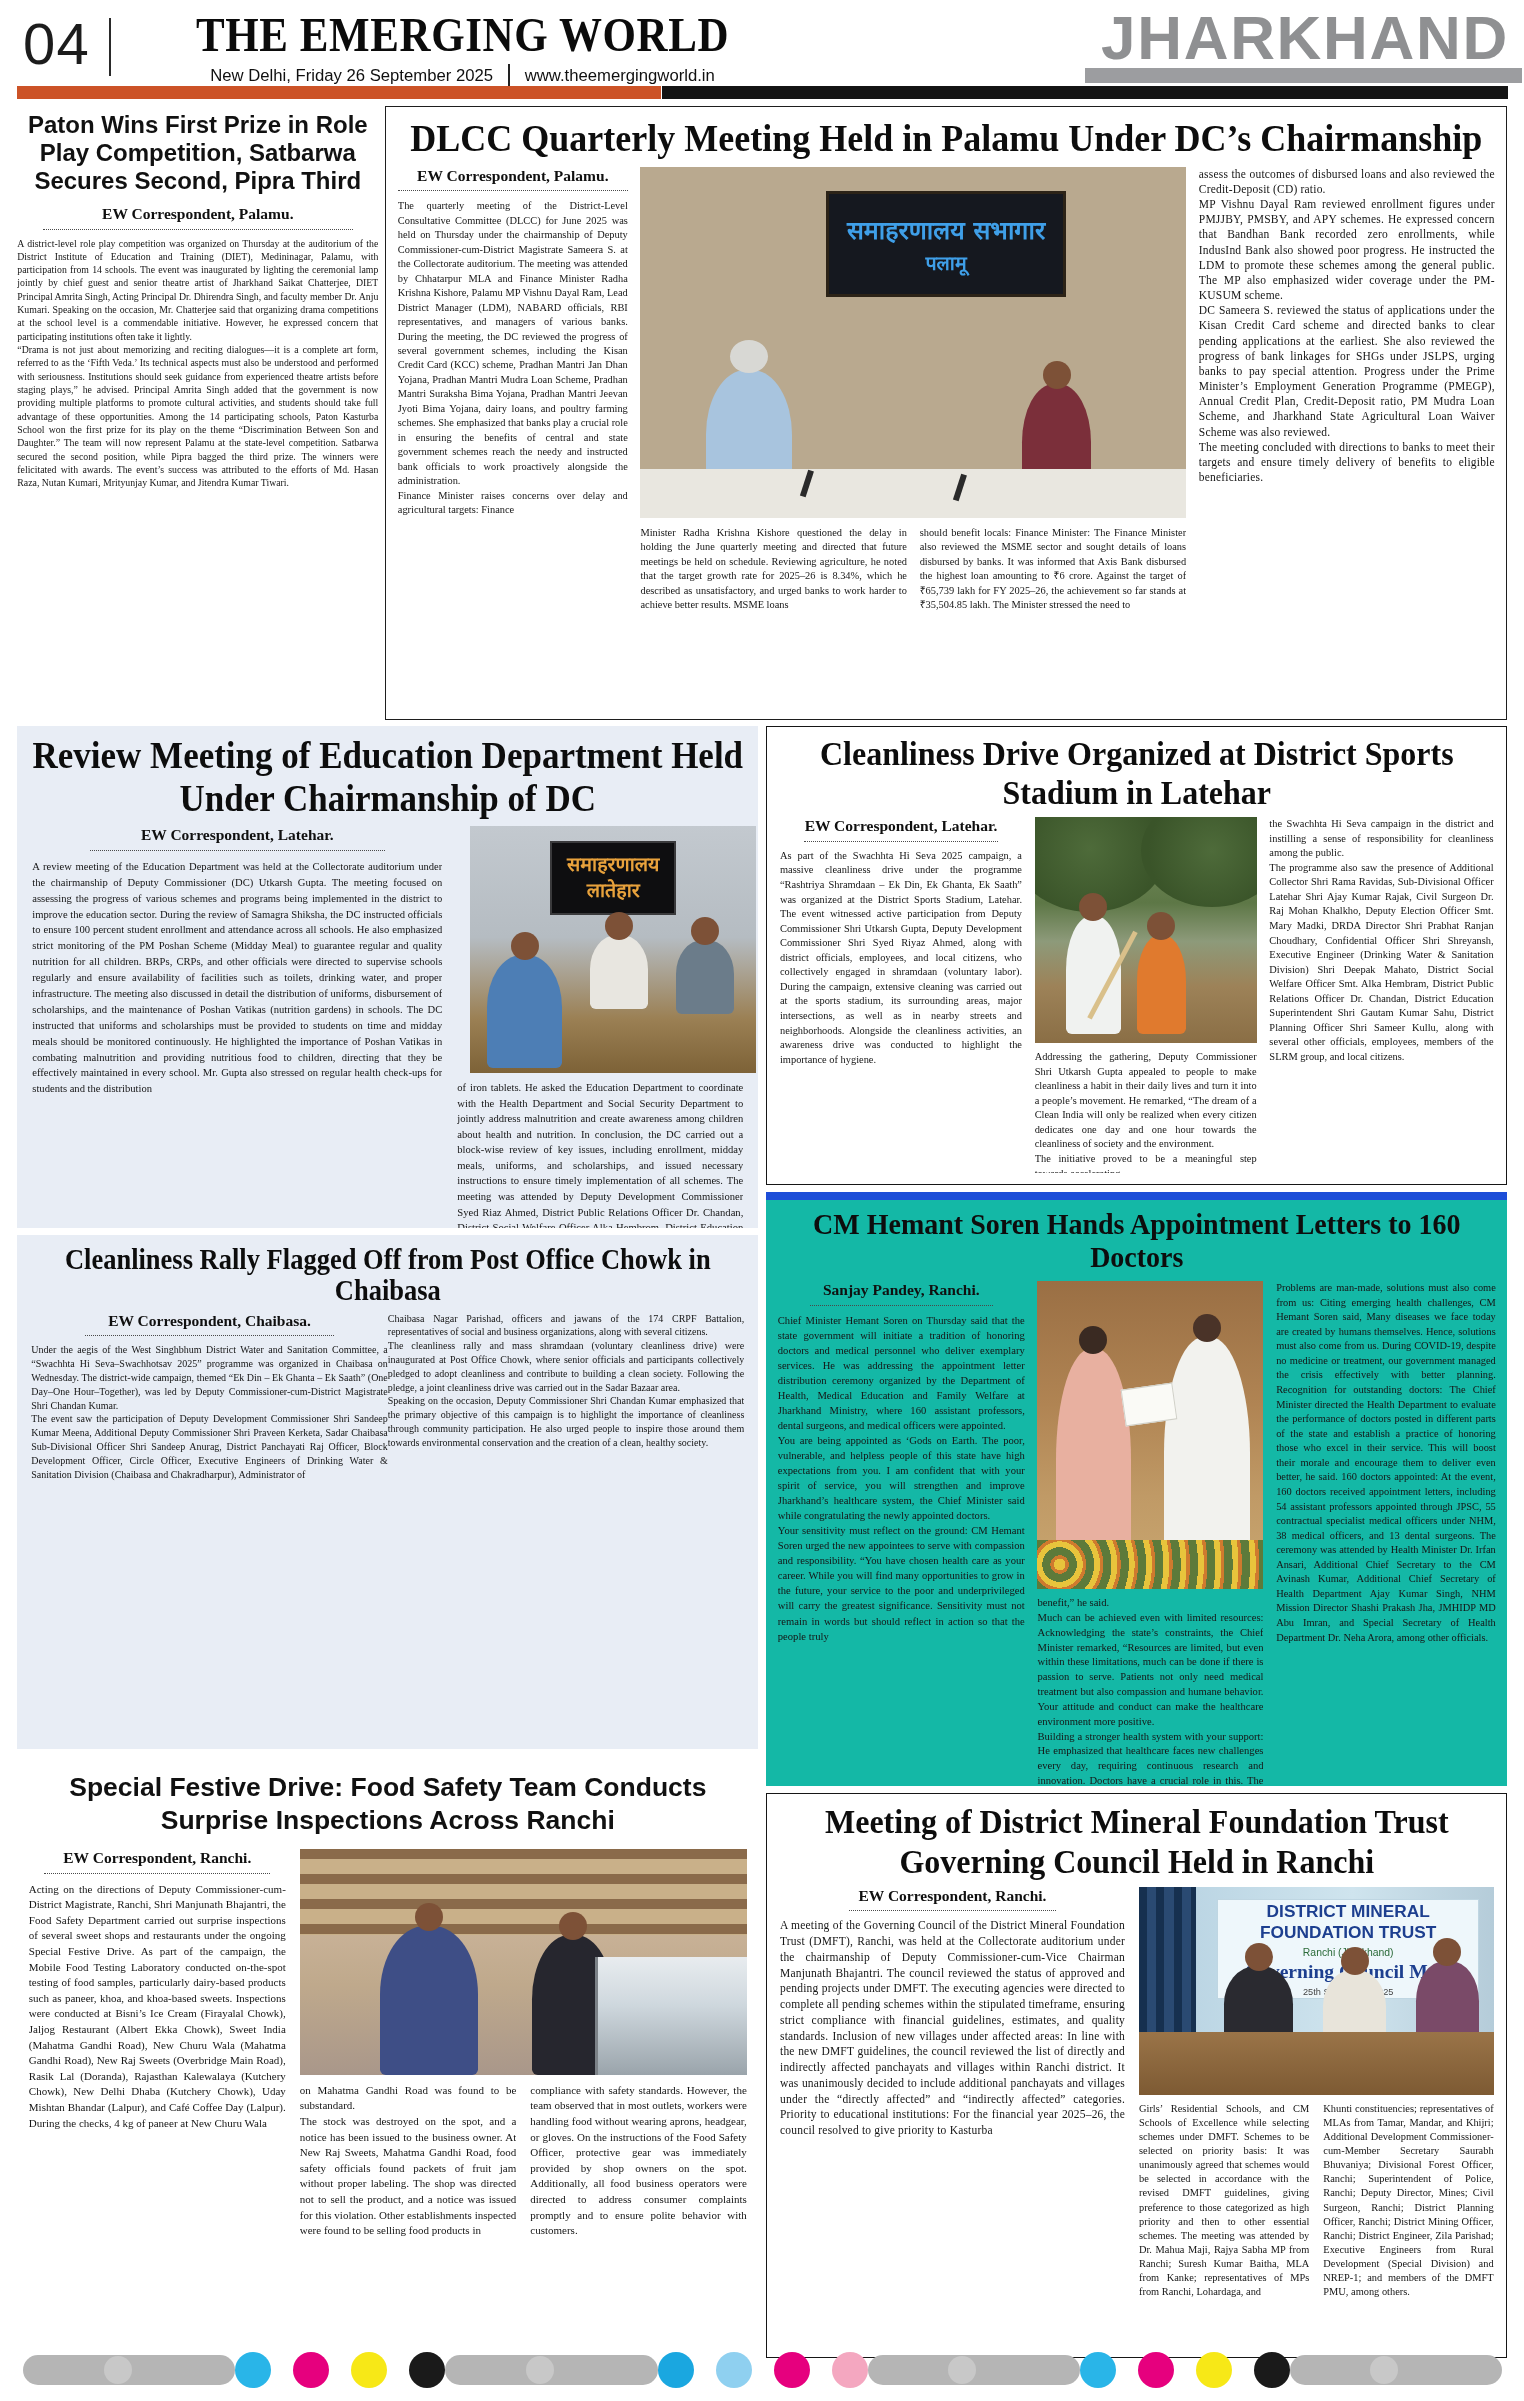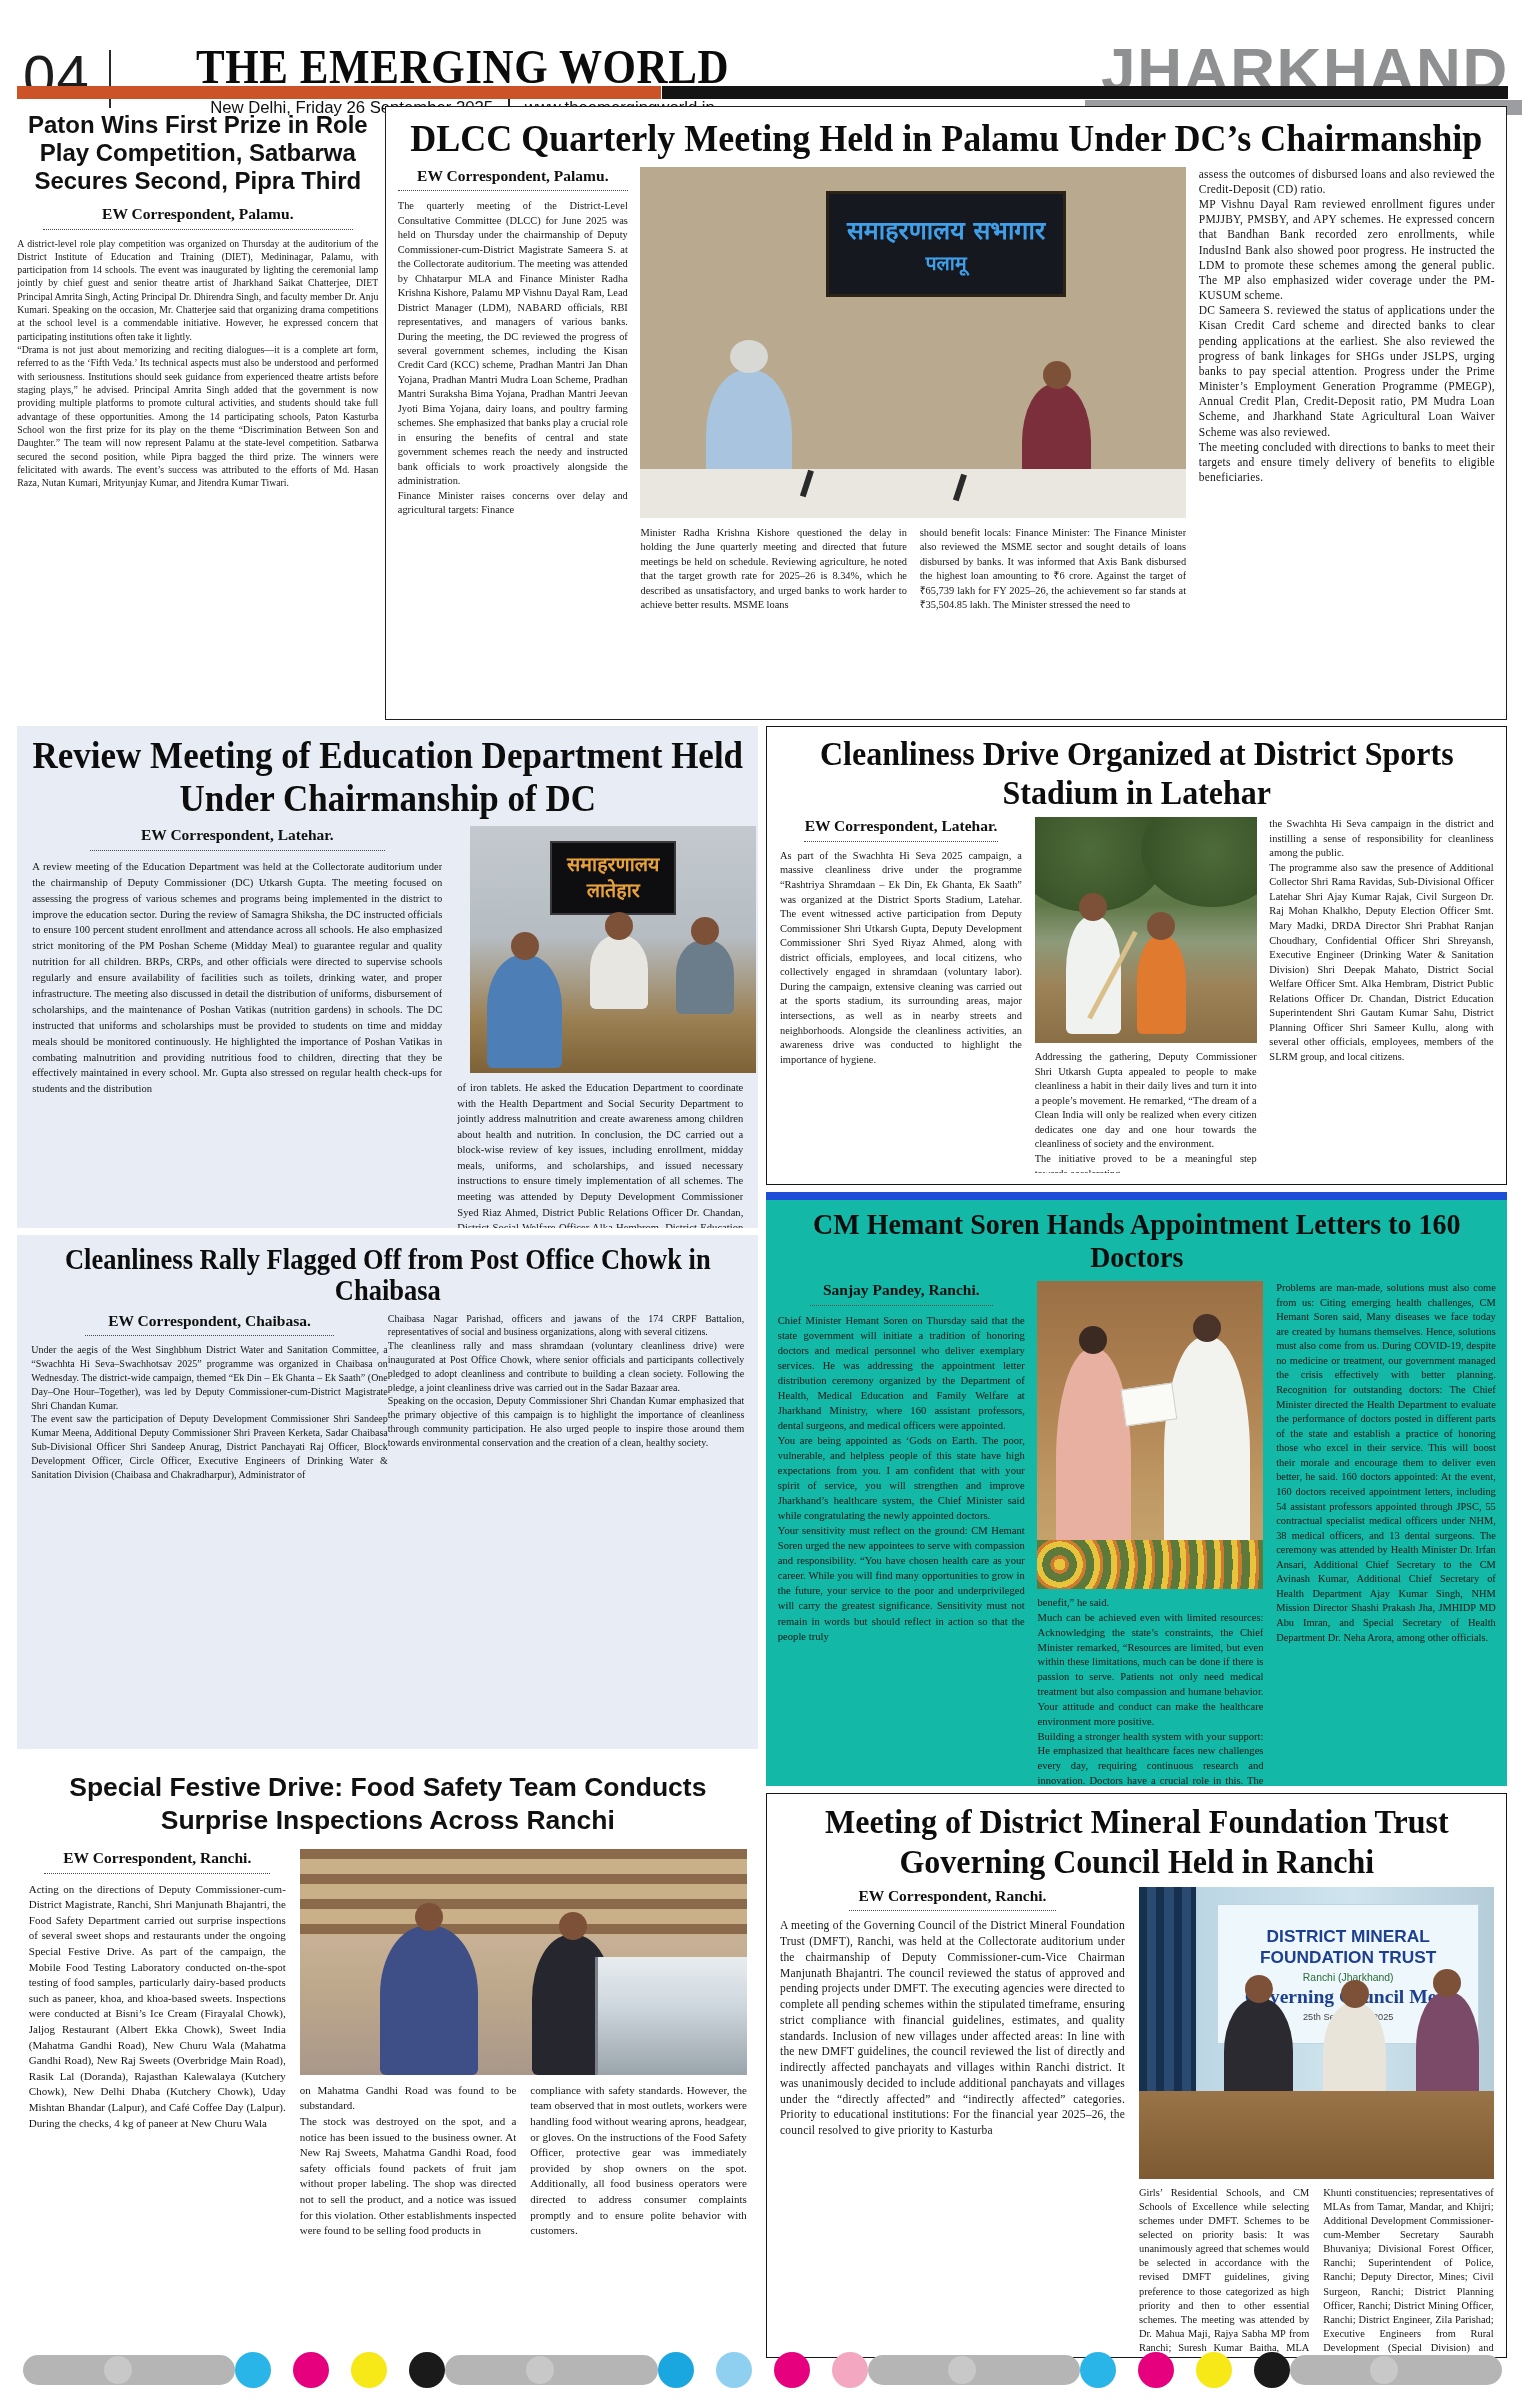--- a/index.html
+++ b/index.html
@@ -1,21 +1,21 @@
 <!DOCTYPE html>
 <html style="font-size:9.2px"><head>
 <meta charset="utf-8">
 <style>
   * { margin:0; padding:0; box-sizing:border-box; }
   html,body { background:#ffffff; }
   .page { position:relative; width:1525px; height:2401px; background:#fff; overflow:hidden;
           font-family:"Liberation Serif", serif; color:#141414; }
 
   
-  .hdr { position:relative; height:86px;margin-top:32px; }
+  .hdr { position:relative; height:86px; }
   .pagenum { position:absolute; left:23px; top:10.4px; font-family:"Liberation Sans",sans-serif;
              font-size:58px; font-weight:400; color:#1c1c1c; letter-spacing:1.2px;}
   .hdr-vr { position:absolute; left:109px; top:18.4px; width:2.3px; height:58px; background:#2a2a2a; }
   .mast { position:absolute; left:129px; top:7px; width:667px; text-align:center; }
   .mast-title { font-family:"Liberation Serif",serif; font-weight:700; font-size:43px;
                 letter-spacing:0.6px; color:#0b0b0b; transform:scaleY(1.12); transform-origin:top; }
   .mast-sub { margin-top:8px; font-family:"Liberation Sans",sans-serif; font-size:16.7px; color:#101010;
               display:flex; justify-content:center; gap:15px; align-items:center;}
   .mast-sub .vr { display:inline-block; width:1.7px; height:23px; background:#222; }
   .section-name { position:absolute; right:16px; top:2.3px; font-family:"Liberation Sans",sans-serif;
@@ -168,21 +168,21 @@
   .cm-c3 .bodytext { font-size:10.4px; line-height:1.4;}
 
   
   .art-dmft { border:1.7px solid #161616; background:#fff; padding:8px 12.7px; height:565px; overflow:hidden;}
   .art-dmft h1 { font-size:32px; line-height:1.16; margin-bottom:10.4px;}
   .dmft-grid { display:flex; gap:14px; height:460px;}
   .dmft-c1 { width:345px; flex:none;}
   .dmft-c1 .byline { width:60%; margin:0 auto 7px auto;}
   .dmft-c1 .bodytext { font-size:11.5px; line-height:1.37; letter-spacing:0.2px;}
   .dmft-right { flex:1; display:flex; flex-direction:column; gap:7px;}
-  .dmft-photo { width:100%; height:292px; flex:none;
+  .dmft-photo { width:100%; height:208px; flex:none;
      background:linear-gradient(90deg,#1e3a5f 0%,#27496f 16%,#bcd6e4 16.2%,#cfe4ee 60%,#b5ccd9 100%);padding-left:32px;}
   .dmft-curtain { position:absolute; left:0; top:0; width:16%; height:100%;
      background:repeating-linear-gradient(90deg,#16304f 0 8px,#2a4a72 8px 17.3px);}
   .dmft-banner { position:absolute; left:22%; top:6%; width:74%; height:48%; background:#eef7fb; border:1.7px solid #bfd6e2;
      display:flex; flex-direction:column; align-items:center; justify-content:center; gap:3.5px; text-align:center;}
   .dmft-banner .b1 { color:#1d3f8f; font-family:"Liberation Sans",sans-serif; font-weight:700; font-size:17.3px;}
   .dmft-banner .b2 { color:#2a6a38; font-family:"Liberation Sans",sans-serif; font-size:10.4px;}
   .dmft-banner .b3 { color:#1d3f8f; font-family:"Liberation Serif",serif; font-weight:700; font-size:19.6px;}
   .dmft-banner .b4 { color:#444; font-family:"Liberation Sans",sans-serif; font-size:9.2px;}
   .dmft-table { position:absolute; bottom:0; left:0; width:100%; height:30%;

